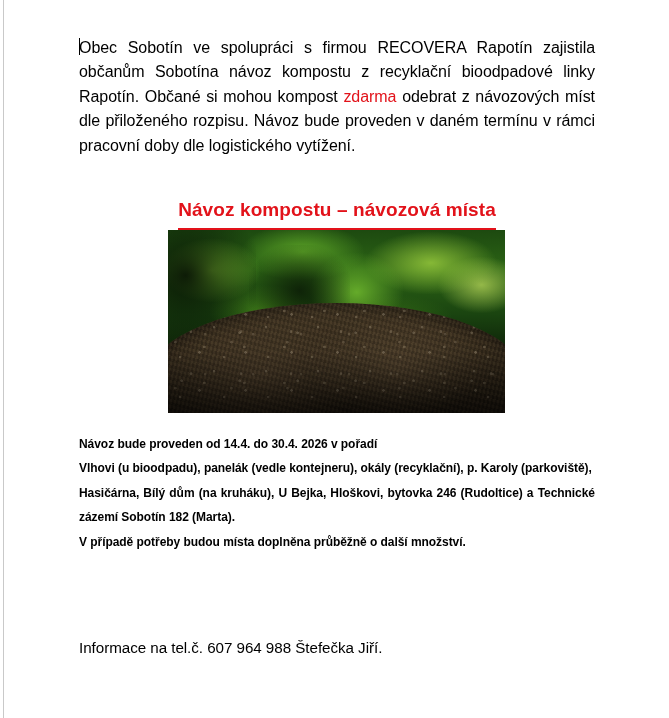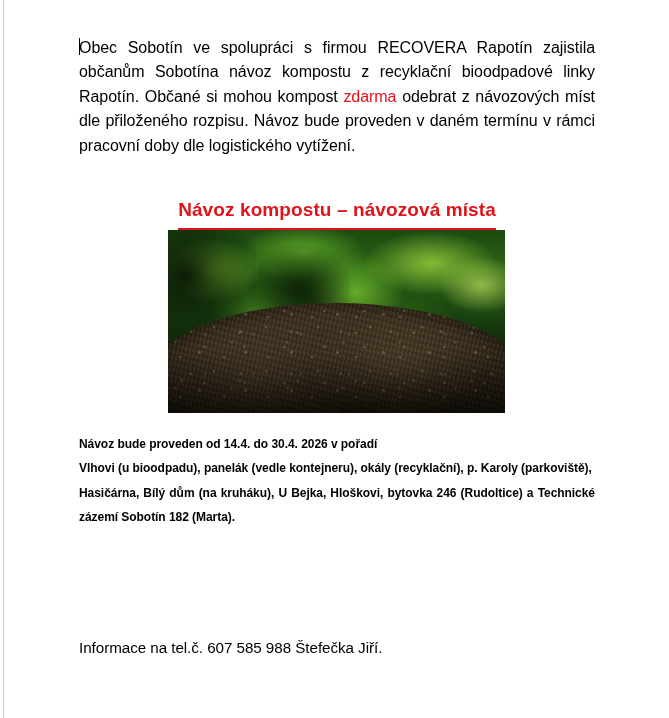--- a/index.html
+++ b/index.html
@@ -205,19 +205,20 @@
         <div class="heap-texture"></div>
       </div>
       <div class="heap-shadow"></div>
     </div>
   </figure>
 
   <div class="para-body">
     <div class="l">Návoz bude proveden od 14.4. do 30.4. 2026 v pořadí</div>
     <div class="j">Vlhovi (u bioodpadu), panelák (vedle kontejneru), okály (recyklační), p. Karoly (parkoviště),</div>
     <div class="j">Hasičárna, Bílý dům (na kruháku), U Bejka, Hloškovi, bytovka 246 (Rudoltice) a Technické zázemí Sobotín 182 (Marta).</div>
+    <div class="j">V případě potřeby budou místa doplněna průběžně o další množství.</div>
   </div>
 
-  <p class="contact">Informace na tel.č. 607 585 988 Štefečka Jiří.</p>
+  <p class="contact">Informace na tel.č. 607 964 988 Štefečka Jiří.</p>
 
 </div>
 
 <div class="caret"></div>
 
 </body></html>

